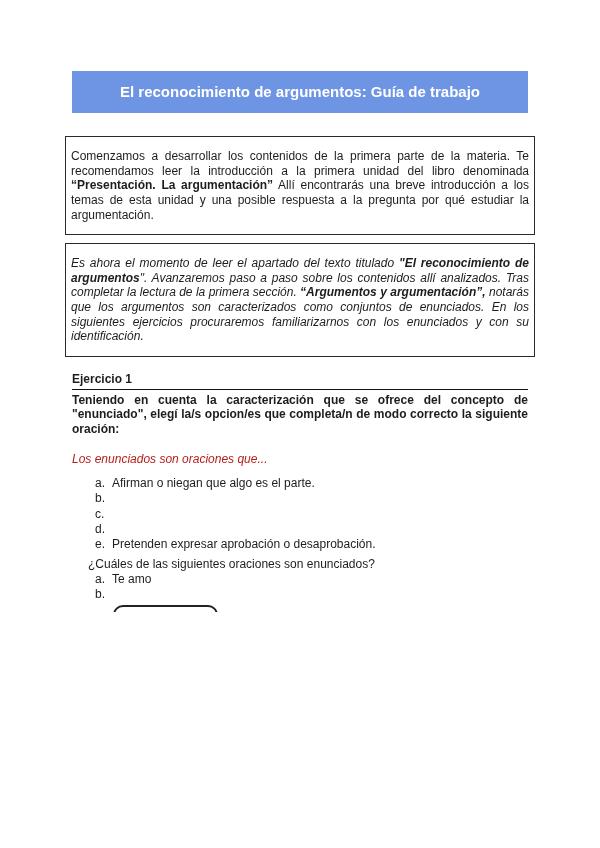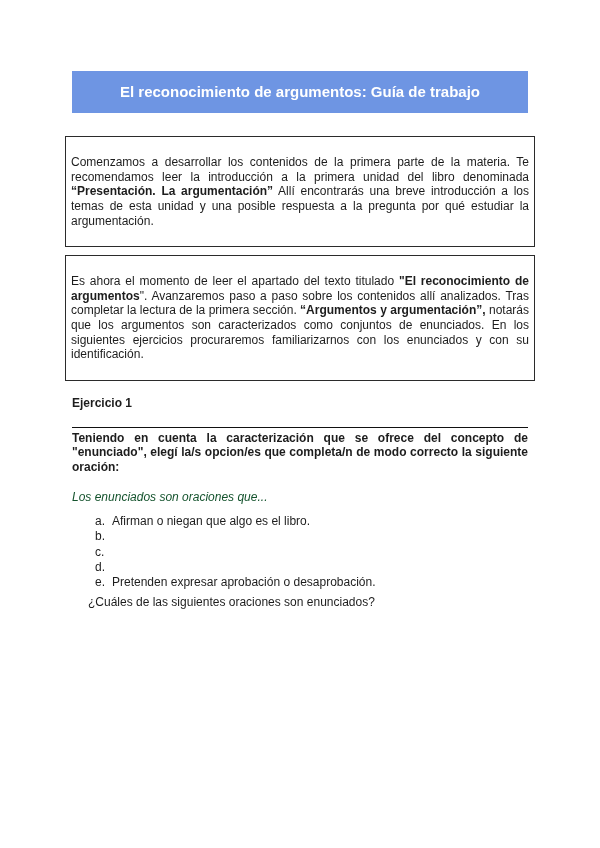--- a/index.html
+++ b/index.html
@@ -17,35 +17,35 @@
 
   .banner{
     height:42px;
     display:flex;align-items:center;justify-content:center;
     color:#ffffff;font-weight:bold;font-size:15px;
   }
 
   .box{
     border:1.4px solid #2b2b2b;
     margin:23px -7px 4px;
-    padding:18px 5px;
+    padding:12px 5px;
   }
   .box p{margin:0;text-align:justify;}
-  .box2{margin-top:8px;}
+  .box2{margin-top:8px;font-style:italic;}
 
   .ex-heading{
     margin-top:15px;
     font-weight:bold;
     border-bottom:1.6px solid #111111;
-    padding-bottom:16px;
+    padding-bottom:2px;
   }
   .ex-heading.second{margin-top:27px;}
 
   .prompt{margin:3px 0 4px;font-weight:bold;text-align:justify;}
-  .leadin{margin:16px 0 1px;font-style:italic;color:#14532d;}
+  .leadin{margin:16px 0 1px;font-style:italic;color:#b91c1c;}
 
   .options{margin-top:9px;}
   .opt{display:flex;margin-left:23px;line-height:15.3px;}
   .opt .lbl{width:17px;flex:none;}
 
   .question{margin:5px 16px 0;}
 
   .sign{margin:2px 0 0 41px;width:105px;}
   .sign-box{
     box-sizing:border-box;
@@ -83,21 +83,21 @@
       <p><span>Es ahora el momento de leer el apartado del texto  titulado </span><span style="font-weight: bold;">"El reconocimiento de argumentos</span><span>".  Avanzaremos paso a paso sobre los contenidos allí analizados. Tras completar la lectura de la primera sección. </span><span style="font-weight: bold;">“Argumentos y argumentación”,</span><span> notarás que los argumentos son caracterizados como conjuntos de enunciados. En los siguientes ejercicios procuraremos familiarizarnos con los enunciados y con su identificación.</span></p>
     </div>
 
     <div class="ex-heading">Ejercicio 1</div>
     <p class="prompt">Teniendo en cuenta la caracterización que se ofrece del concepto de "enunciado", elegí la/s opcion/es que completa/n de modo correcto la siguiente oración:</p>
     <p class="leadin">Los enunciados son oraciones que...</p>
 
     <div class="options">
       <div class="opt">
         <span class="lbl">a.</span>
-        <span>Afirman o niegan que algo es el libro.</span>
+        <span>Afirman o niegan que algo es el parte.</span>
       </div>
       <div class="opt">
         <span class="lbl">b.</span>
       </div>
       <div class="opt">
         <span class="lbl">c.</span>
       </div>
       <div class="opt">
         <span class="lbl">d.</span>
       </div>

